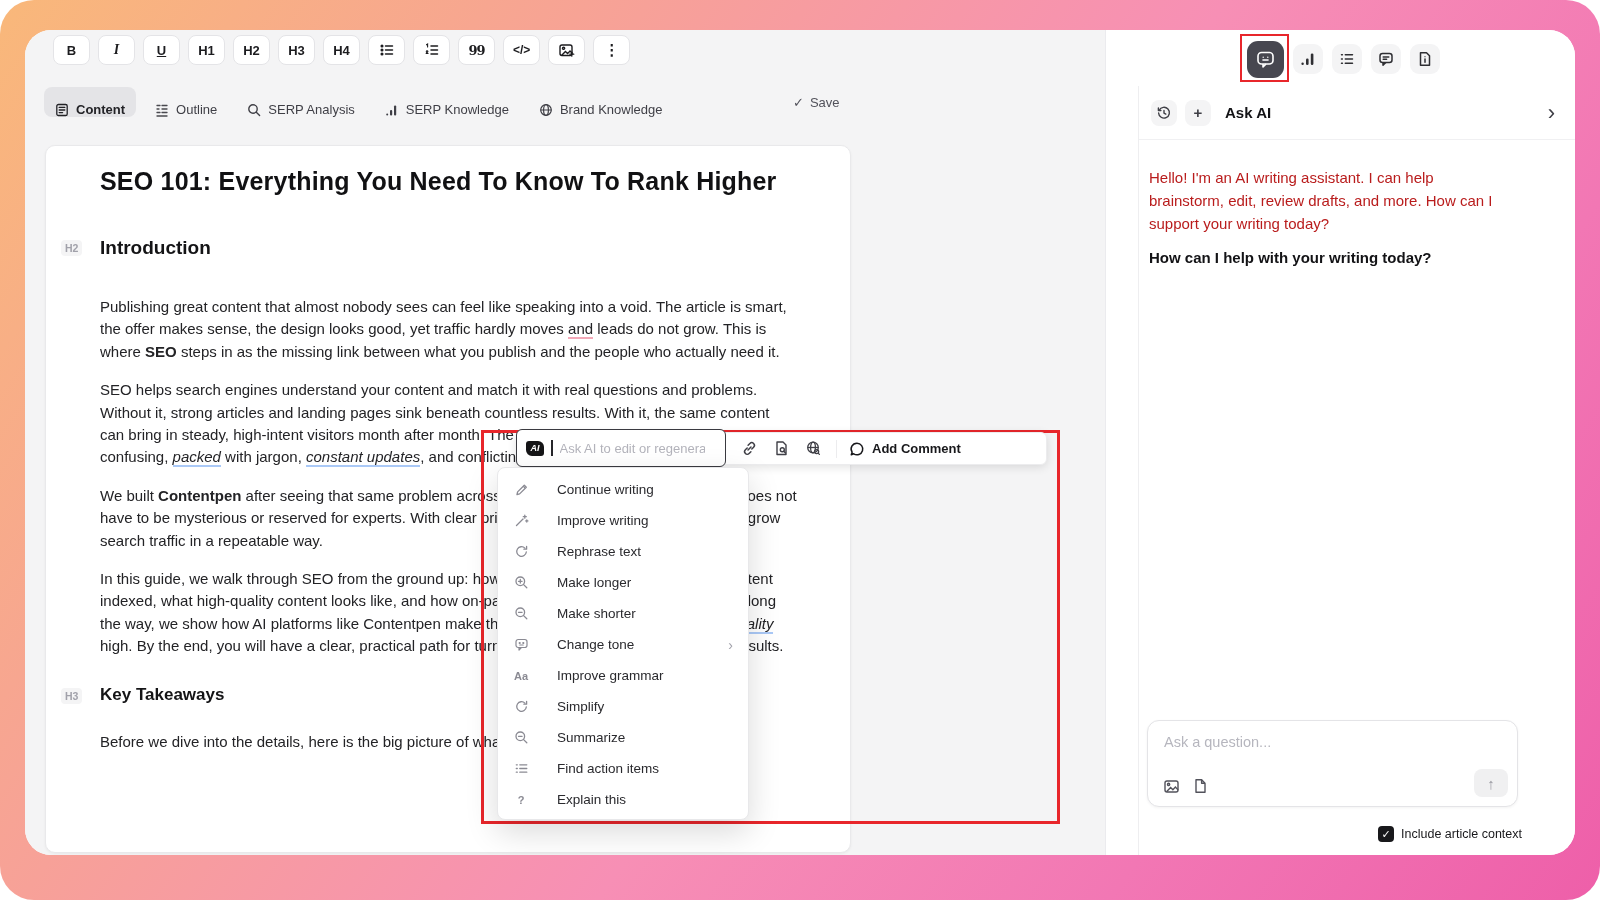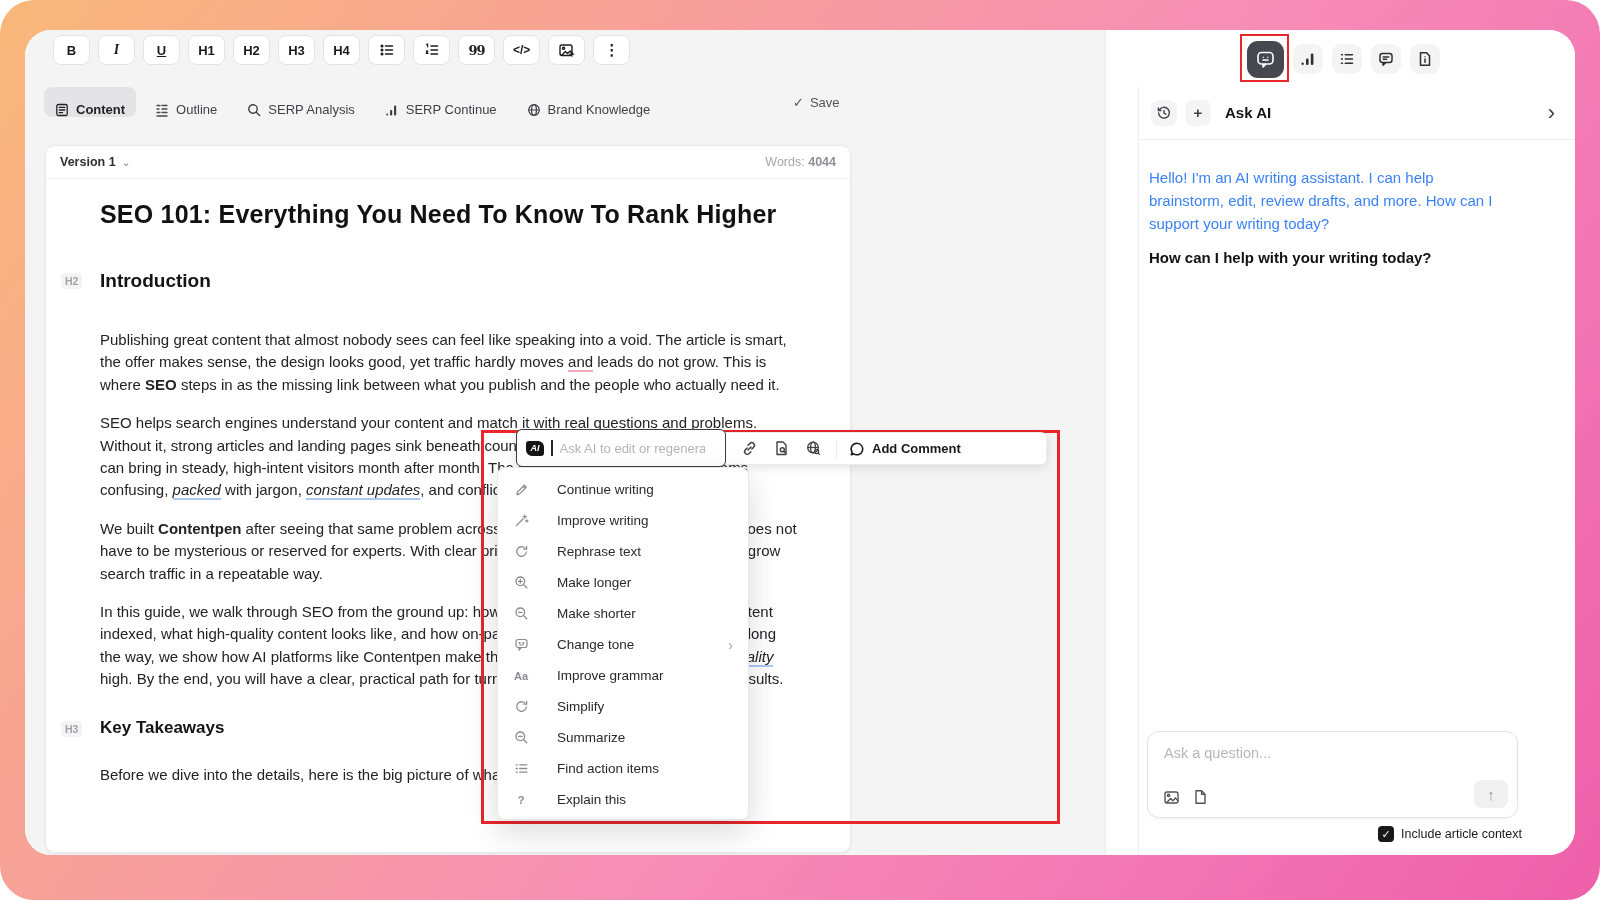--- a/index.html
+++ b/index.html
@@ -87,24 +87,24 @@
   .chat-red { position:absolute; left:134px; top:4px; width:49px; height:48px; border:2.5px solid #e8262b; pointer-events:none; }
 
   .ask-panel { position:absolute; left:32px; right:0; top:56px; bottom:0; border-left:1px solid #eeeef0; }
   .ask-header { height:54px; display:flex; align-items:center; padding:0 20px 0 12px; border-bottom:1px solid #f0f0f2; }
   .round-btn { width:26px; height:26px; border-radius:8px; background:#f4f4f5; color:#3f3f46;
     display:flex; align-items:center; justify-content:center; margin-right:8px; cursor:pointer; font-size:15px; font-weight:600; }
   .ask-title { font-size:15px; font-weight:800; color:#131316; margin-left:6px; }
   .ask-chev { margin-left:auto; font-size:22px; color:#3f3f46; cursor:pointer; line-height:1; }
 
   .messages { padding:26px 70px 0 10px; }
-  .greet { font-size:15px; line-height:23px; color:#3b82f6; }
+  .greet { font-size:15px; line-height:23px; color:#b91c1c; }
   .question { font-size:15px; font-weight:700; color:#131316; margin-top:14px; }
 
-  .chat-card { position:absolute; left:8px; right:57px; bottom:37px; height:87px; background:#fff;
+  .chat-card { position:absolute; left:8px; right:57px; bottom:48px; height:87px; background:#fff;
     border:1px solid #e4e4e7; border-radius:12px; box-shadow:0 1px 3px rgba(0,0,0,.05); }
   .chat-card input { position:absolute; left:16px; top:13px; width:300px; border:none; outline:none;
     font-size:14.5px; color:#26262a; font-family:inherit; }
   .chat-card input::placeholder { color:#b6b6be; }
   .attach-row { position:absolute; left:15px; bottom:11px; display:flex; gap:13px; color:#52525b; }
   .attach-row .bic { cursor:pointer; display:flex; }
   .send-btn { position:absolute; right:9px; bottom:9px; width:34px; height:28px; border-radius:8px; background:#f0f0f1;
     color:#9a9aa2; display:flex; align-items:center; justify-content:center; font-size:15px; cursor:pointer; }
 
   .context-row { position:absolute; right:53px; bottom:13px; display:flex; align-items:center; gap:7px;
@@ -195,47 +195,38 @@
               <path d="M9.3 9.3 12.6 12.6"></path>
             </svg>
         <span>SERP Analysis</span>
       </div>
       <div class="tab">
         <svg width="14" height="14" viewBox="0 0 14 14" fill="#3f3f46">
               <circle cx="2.2" cy="11.5" r="1"></circle>
               <rect x="5" y="7" width="2.2" height="5.5" rx="1"></rect>
               <rect x="9" y="2.5" width="2.2" height="10" rx="1"></rect>
             </svg>
-        <span>SERP Continue</span>
+        <span>SERP Knowledge</span>
       </div>
       <div class="tab">
         <svg width="14" height="14" viewBox="0 0 14 14" fill="none" stroke="#3f3f46" stroke-width="1.2">
               <circle cx="7" cy="7" r="5.3"></circle>
               <ellipse cx="7" cy="7" rx="2.4" ry="5.3"></ellipse>
               <path d="M1.7 7h10.6"></path>
             </svg>
         <span>Brand Knowledge</span>
       </div>
     </div>
 
     <div class="save-btn">
       <span>✓</span>
       <span>Save</span>
     </div>
 
     <div class="page-card">
-      <div class="card-header">
-        <div class="version">
-          <span>Version 1</span>
-          <span class="chev">⌄</span>
-        </div>
-        <div class="words">
-          <span>Words:</span> <b>4044</b>
-        </div>
-      </div>
       <div class="card-body">
         <h1 class="doc-title">SEO 101: Everything You Need To Know To Rank Higher</h1>
 
         <div class="h-row lvl2">
           <span class="h-badge">H2</span>
           <span class="h-text">Introduction</span>
         </div>
 
         <p class="doc-p"><span>Publishing great content that almost nobody sees can feel like speaking into a void. The article is smart, the offer makes sense, the design looks good, yet traffic hardly moves </span><span class="u-red">and</span><span> leads do not grow. This is where </span><b>SEO</b><span> steps in as the missing link between what you publish and the people who actually need it.</span></p>
 

